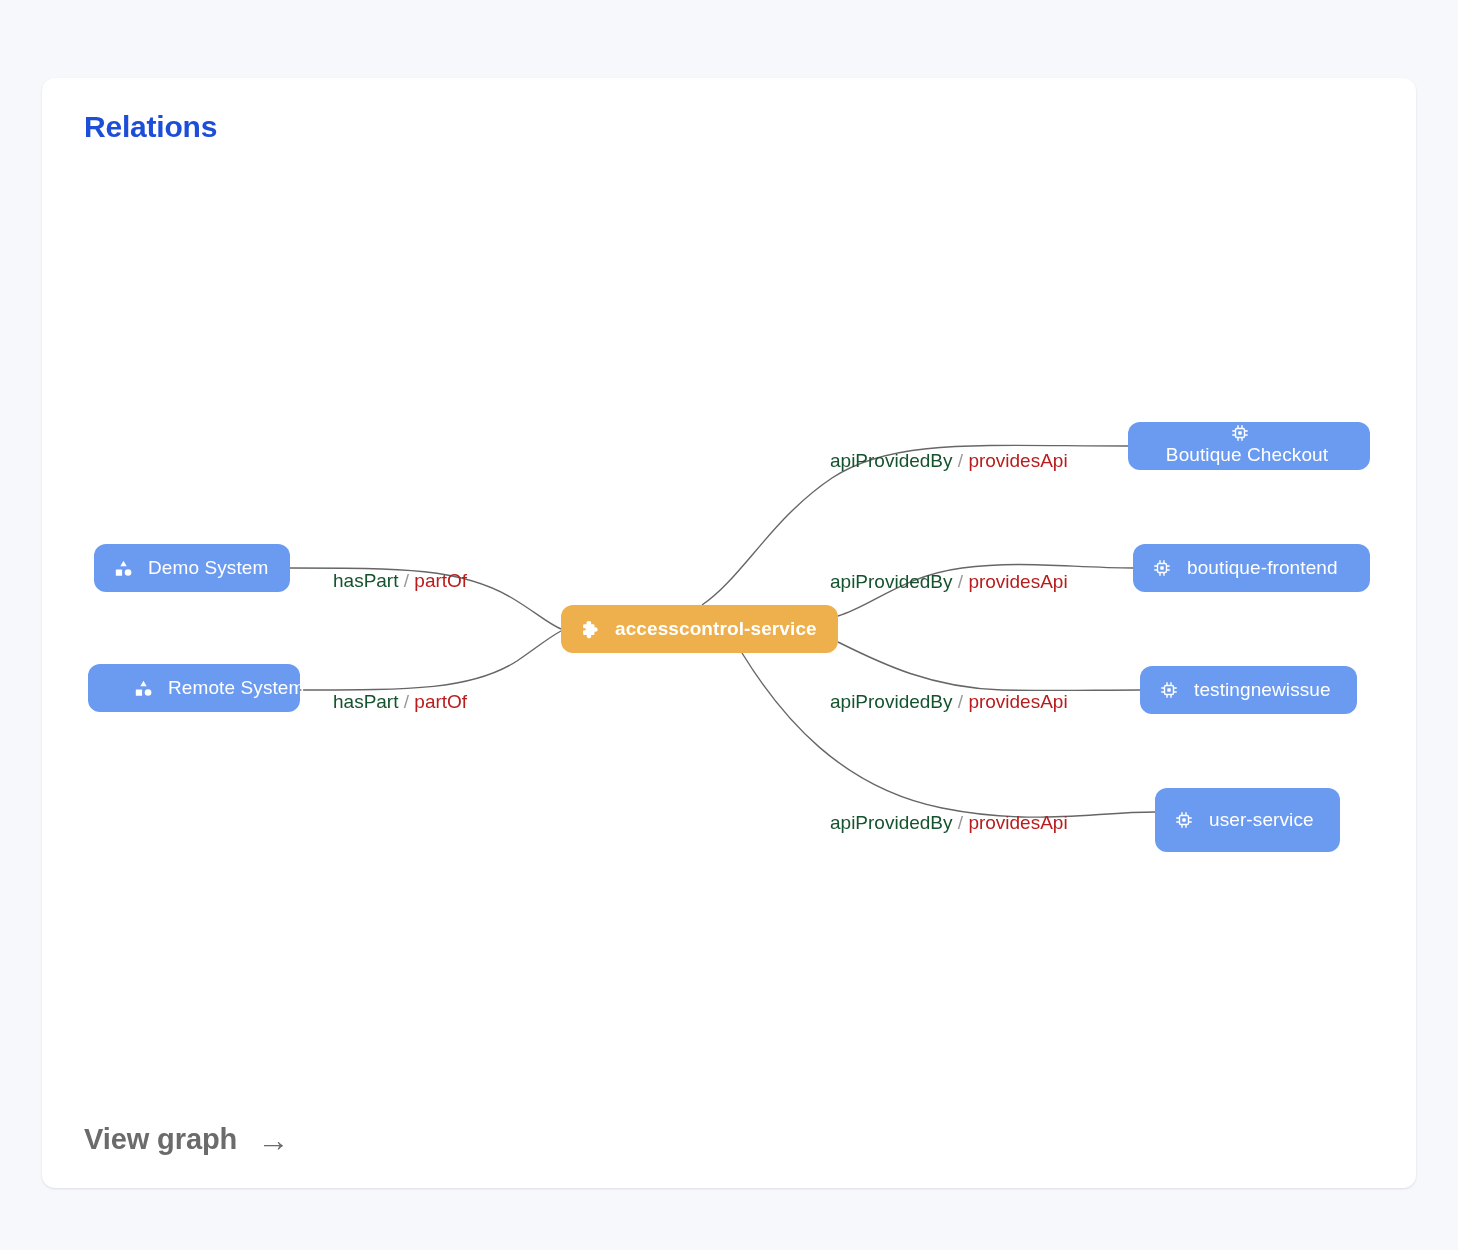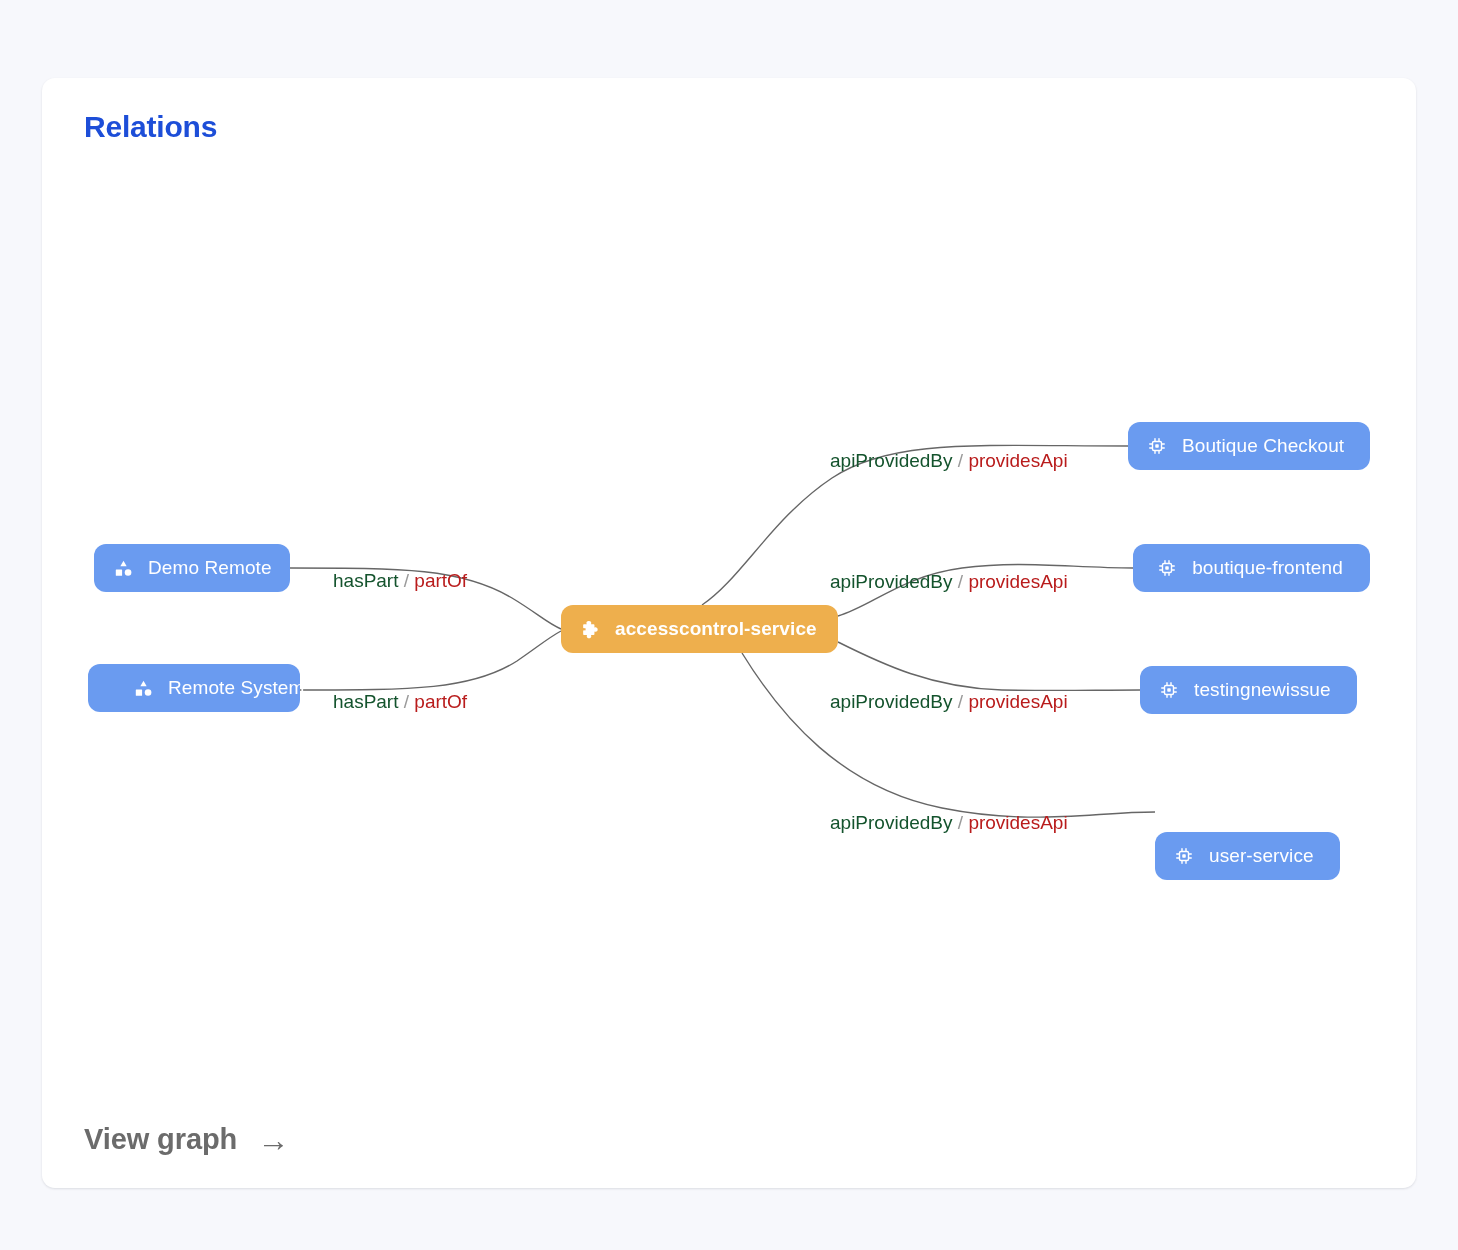--- a/index.html
+++ b/index.html
@@ -133,52 +133,52 @@
 
     <div id="node-layer">
         <div class="gnode blue" style="left: 52px; top: 466px; width: 196px; height: 48px; background: rgb(106, 155, 240);">
           <span class="nicon">
             <svg viewBox="0 0 24 24" width="21" height="21" aria-hidden="true">
               <path fill="#ffffff" d="M12 3.2 L15.6 9.4 H8.4 Z"></path>
               <rect x="3.2" y="13.0" width="7.2" height="7.2" rx="0.6" fill="#ffffff"></rect>
               <circle cx="17.2" cy="16.6" r="3.8" fill="#ffffff"></circle>
             </svg>
           </span>
-          <span class="nlabel">Demo Remote</span>
+          <span class="nlabel">Demo System</span>
         </div>
         <div class="gnode blue" style="left: 46px; top: 586px; width: 212px; height: 48px; background: rgb(106, 155, 240); padding-left: 44px;">
           <span class="nicon">
             <svg viewBox="0 0 24 24" width="21" height="21" aria-hidden="true">
               <path fill="#ffffff" d="M12 3.2 L15.6 9.4 H8.4 Z"></path>
               <rect x="3.2" y="13.0" width="7.2" height="7.2" rx="0.6" fill="#ffffff"></rect>
               <circle cx="17.2" cy="16.6" r="3.8" fill="#ffffff"></circle>
             </svg>
           </span>
           <span class="nlabel">Remote System</span>
         </div>
-        <div class="gnode blue" style="left: 1086px; top: 344px; width: 242px; height: 48px; background: rgb(106, 155, 240);">
+        <div class="gnode blue" style="left: 1086px; top: 344px; width: 242px; height: 48px; background: rgb(106, 155, 240); flex-direction: column;">
           <span class="nicon">
             <svg viewBox="0 0 24 24" width="20" height="20" aria-hidden="true">
               <rect x="6.6" y="6.6" width="10.8" height="10.8" rx="1.8" fill="none" stroke="#ffffff" stroke-width="1.7"></rect>
               <rect x="9.9" y="9.9" width="4.2" height="4.2" rx="0.9" fill="#ffffff"></rect>
               <g stroke="#ffffff" stroke-width="1.7" stroke-linecap="round">
                 <line x1="9.6" y1="3.3" x2="9.6" y2="6.0"></line>
                 <line x1="14.4" y1="3.3" x2="14.4" y2="6.0"></line>
                 <line x1="9.6" y1="18.0" x2="9.6" y2="20.7"></line>
                 <line x1="14.4" y1="18.0" x2="14.4" y2="20.7"></line>
                 <line x1="3.3" y1="9.6" x2="6.0" y2="9.6"></line>
                 <line x1="3.3" y1="14.4" x2="6.0" y2="14.4"></line>
                 <line x1="18.0" y1="9.6" x2="20.7" y2="9.6"></line>
                 <line x1="18.0" y1="14.4" x2="20.7" y2="14.4"></line>
               </g>
             </svg>
           </span>
           <span class="nlabel">Boutique Checkout</span>
         </div>
-        <div class="gnode blue" style="left: 1091px; top: 466px; width: 237px; height: 48px; background: rgb(106, 155, 240); justify-content: center;">
+        <div class="gnode blue" style="left: 1091px; top: 466px; width: 237px; height: 48px; background: rgb(106, 155, 240);">
           <span class="nicon">
             <svg viewBox="0 0 24 24" width="20" height="20" aria-hidden="true">
               <rect x="6.6" y="6.6" width="10.8" height="10.8" rx="1.8" fill="none" stroke="#ffffff" stroke-width="1.7"></rect>
               <rect x="9.9" y="9.9" width="4.2" height="4.2" rx="0.9" fill="#ffffff"></rect>
               <g stroke="#ffffff" stroke-width="1.7" stroke-linecap="round">
                 <line x1="9.6" y1="3.3" x2="9.6" y2="6.0"></line>
                 <line x1="14.4" y1="3.3" x2="14.4" y2="6.0"></line>
                 <line x1="9.6" y1="18.0" x2="9.6" y2="20.7"></line>
                 <line x1="14.4" y1="18.0" x2="14.4" y2="20.7"></line>
                 <line x1="3.3" y1="9.6" x2="6.0" y2="9.6"></line>
@@ -202,21 +202,21 @@
                 <line x1="14.4" y1="18.0" x2="14.4" y2="20.7"></line>
                 <line x1="3.3" y1="9.6" x2="6.0" y2="9.6"></line>
                 <line x1="3.3" y1="14.4" x2="6.0" y2="14.4"></line>
                 <line x1="18.0" y1="9.6" x2="20.7" y2="9.6"></line>
                 <line x1="18.0" y1="14.4" x2="20.7" y2="14.4"></line>
               </g>
             </svg>
           </span>
           <span class="nlabel">testingnewissue</span>
         </div>
-        <div class="gnode blue" style="left: 1113px; top: 710px; width: 185px; height: 48px; background: rgb(106, 155, 240); margin-top: 44px;">
+        <div class="gnode blue" style="left: 1113px; top: 710px; width: 185px; height: 64px; background: rgb(106, 155, 240);">
           <span class="nicon">
             <svg viewBox="0 0 24 24" width="20" height="20" aria-hidden="true">
               <rect x="6.6" y="6.6" width="10.8" height="10.8" rx="1.8" fill="none" stroke="#ffffff" stroke-width="1.7"></rect>
               <rect x="9.9" y="9.9" width="4.2" height="4.2" rx="0.9" fill="#ffffff"></rect>
               <g stroke="#ffffff" stroke-width="1.7" stroke-linecap="round">
                 <line x1="9.6" y1="3.3" x2="9.6" y2="6.0"></line>
                 <line x1="14.4" y1="3.3" x2="14.4" y2="6.0"></line>
                 <line x1="9.6" y1="18.0" x2="9.6" y2="20.7"></line>
                 <line x1="14.4" y1="18.0" x2="14.4" y2="20.7"></line>
                 <line x1="3.3" y1="9.6" x2="6.0" y2="9.6"></line>

